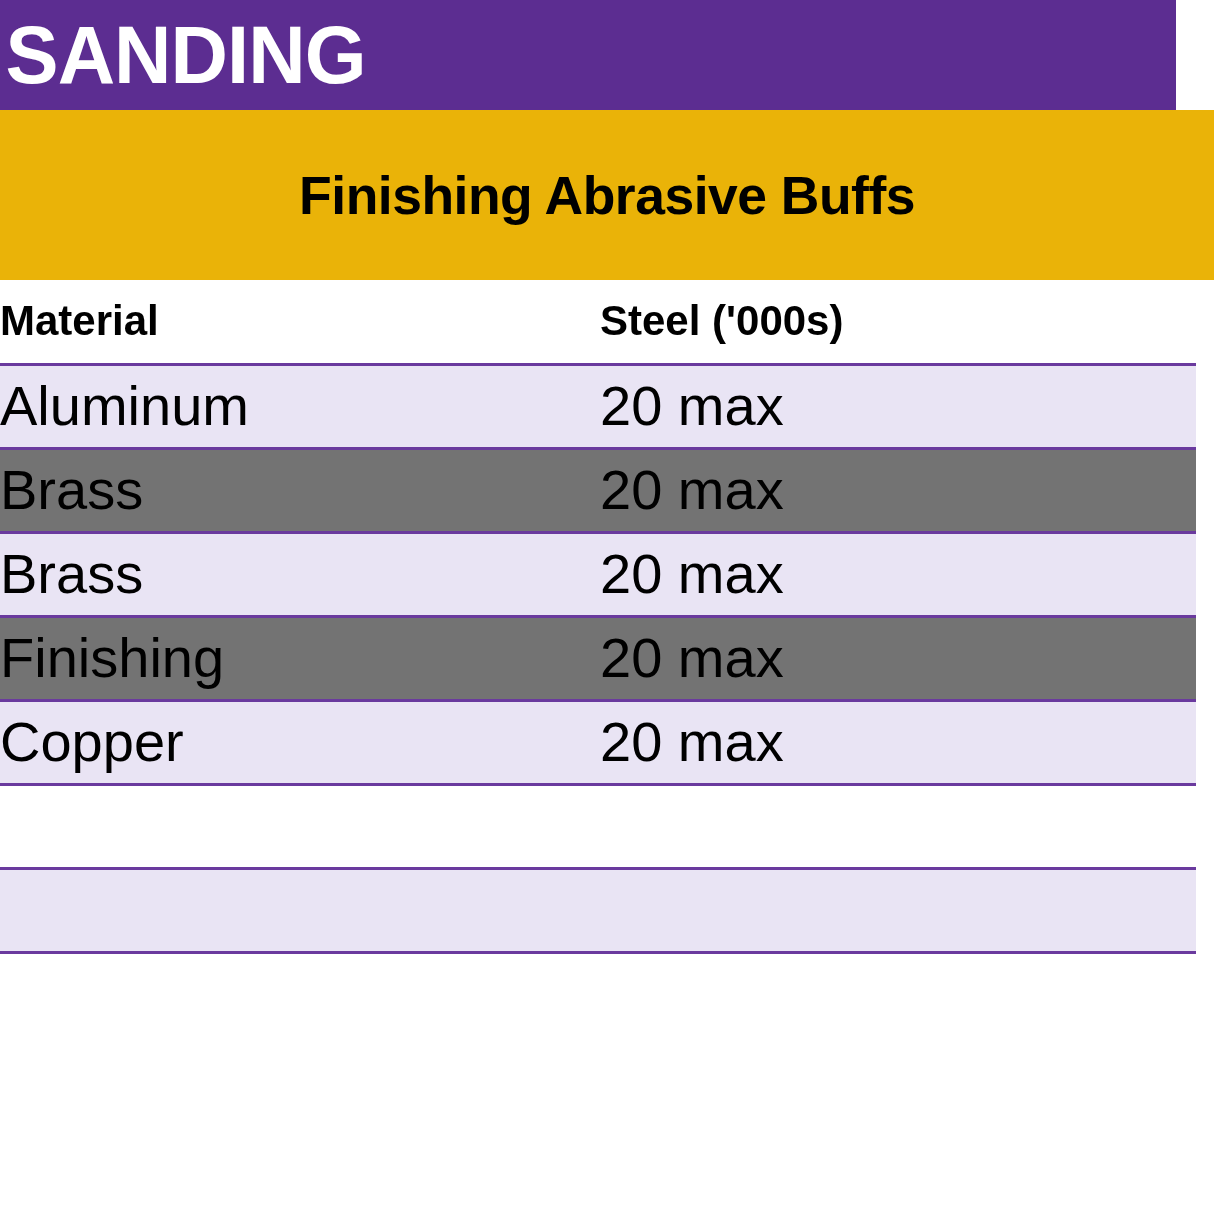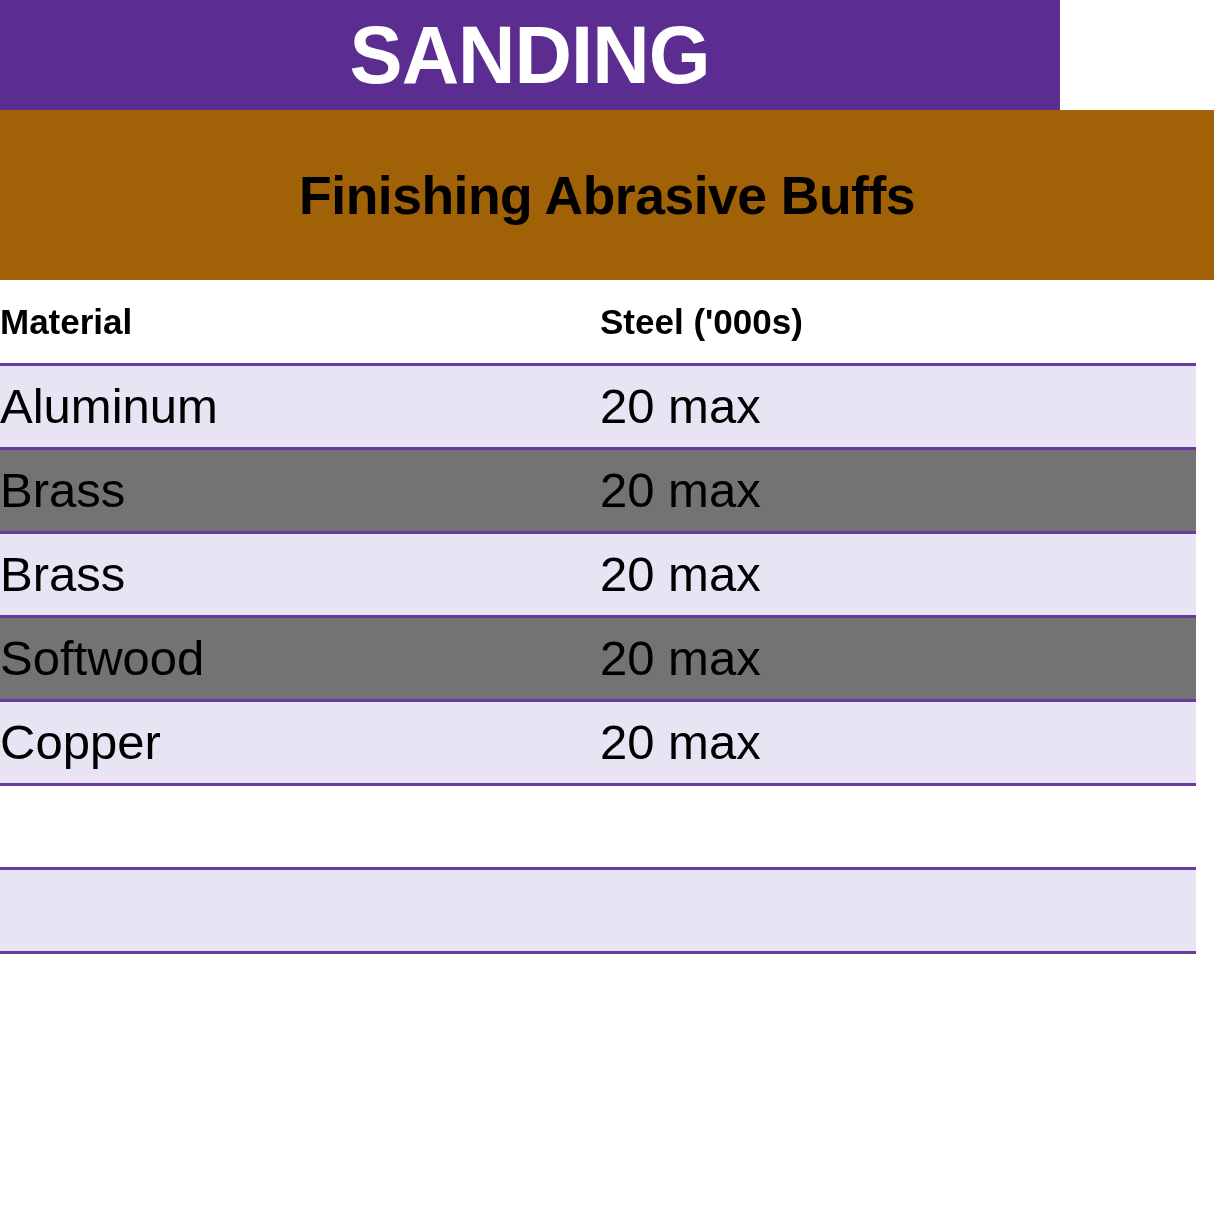--- a/index.html
+++ b/index.html
@@ -21,46 +21,45 @@
     height: 1214px;
     background: #ffffff;
     box-sizing: border-box;
   }
 
   
   .title-band {
     position: absolute;
     left: 0;
     top: 0;
-    width: 1060px;
+    width: 1176px;
     height: 110px;
     background: #5C2D91;
     display: flex;
     align-items: center;
-    justify-content: center;
   }
   .title-text {
     color: #ffffff;
     font-family: "Liberation Sans", sans-serif;
     font-weight: 700;
     font-size: 82px;
     letter-spacing: -1px;
     line-height: 1;
     transform: scaleX(0.97);
     white-space: nowrap;
   }
 
   
   .subtitle-band {
     position: absolute;
     left: 0;
     top: 110px;
     width: 1214px;
     height: 170px;
-    background: #a16207;
+    background: #eab308;
     display: flex;
     align-items: center;
     justify-content: center;
   }
   .subtitle-text {
     color: #000000;
     font-family: "Liberation Sans", sans-serif;
     font-weight: 700;
     font-size: 54px;
     line-height: 1;
@@ -92,30 +91,30 @@
     margin: 0;
     vertical-align: middle;
     text-align: left;
     color: #000000;
   }
 
   .hdr-row { height: 77px; background: #ffffff; }
   .hdr-row th {
     font-family: "Liberation Sans", sans-serif;
     font-weight: 700;
-    font-size: 35px;
+    font-size: 42px;
     line-height: 1;
     white-space: nowrap;
     border-bottom: 3px solid #6A3A9E;
   }
 
   .body-row td {
     font-family: "Liberation Sans", sans-serif;
     font-weight: 400;
-    font-size: 49px;
+    font-size: 56px;
     line-height: 1;
     white-space: nowrap;
     border-bottom: 3px solid #6A3A9E;
   }
   .body-row.alt { background: #E9E4F4; }
   .body-row.plain { background: #737373; }
 
   .pad-material { padding-left: 137px; }
   .pad-rpm { padding-left: 140px; }
 
@@ -157,21 +156,21 @@
         </tr>
         <tr class="body-row plain">
           <td class="pad-material">Brass</td>
           <td class="pad-rpm">20 max</td>
         </tr>
         <tr class="body-row alt">
           <td class="pad-material">Brass</td>
           <td class="pad-rpm">20 max</td>
         </tr>
         <tr class="body-row plain">
-          <td class="pad-material">Softwood</td>
+          <td class="pad-material">Finishing</td>
           <td class="pad-rpm">20 max</td>
         </tr>
         <tr class="body-row alt">
           <td class="pad-material">Copper</td>
           <td class="pad-rpm">20 max</td>
         </tr>
         <tr class="filler-row plain">
           <td class="pad-material"></td>
           <td class="pad-rpm"></td>
         </tr>

